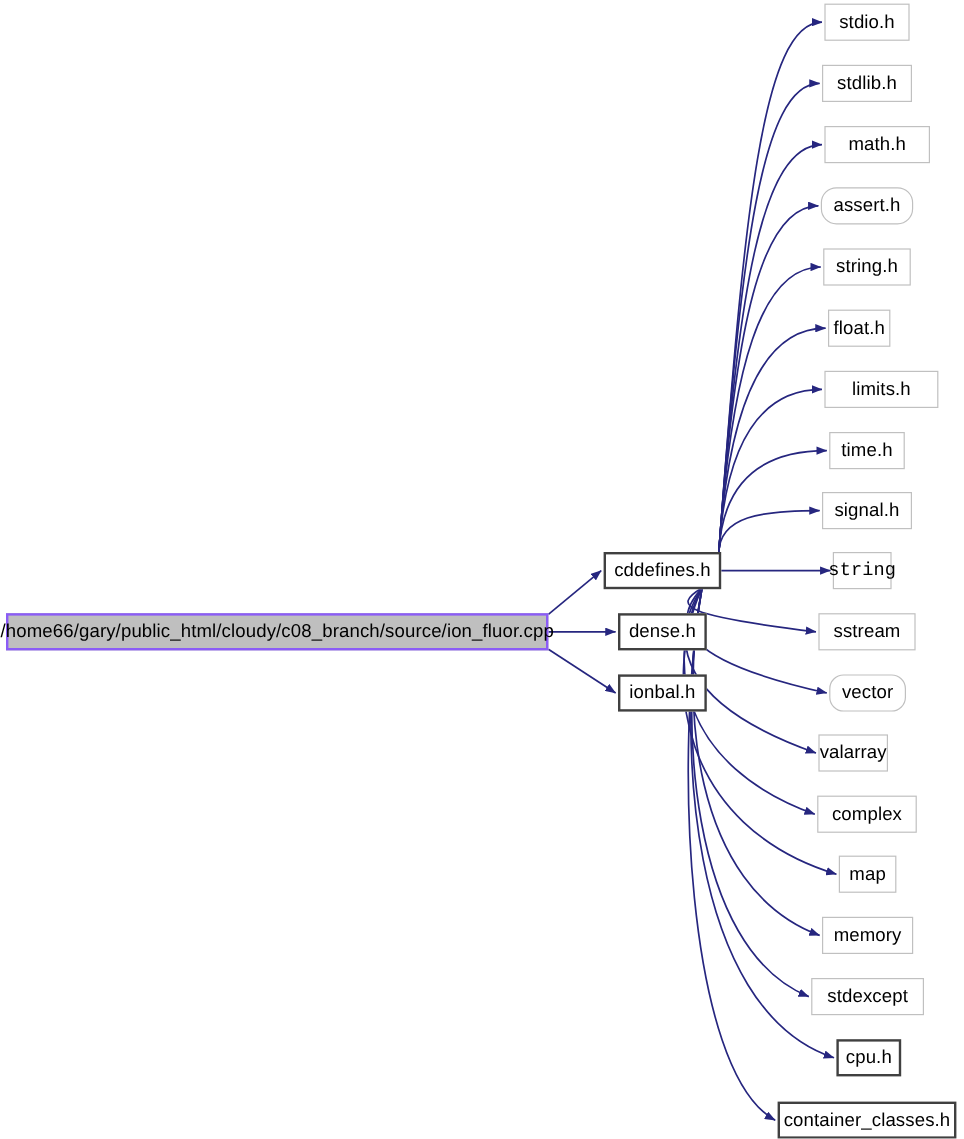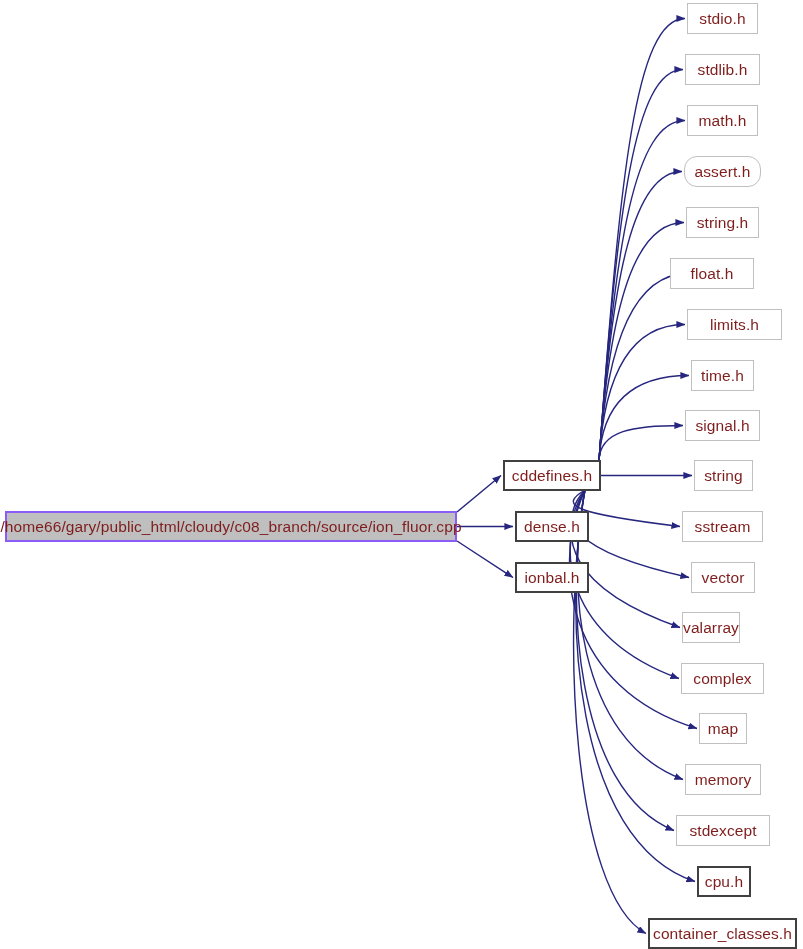--- a/index.html
+++ b/index.html
@@ -27,21 +27,21 @@
   }
   .node {
     position: absolute;
     box-sizing: border-box;
     display: flex;
     align-items: center;
     justify-content: center;
     height: 31px;
     font-size: 15.5px;
     line-height: 1;
-    color: #7f1d1d;
+    color: #000000;
     white-space: nowrap;
     background: #ffffff;
     border: 1px solid #c0c0c0;
     letter-spacing: 0.1px;
   }
   .node.local {
     border: 2px solid #404040;
   }
   .node.current {
     border: 2px solid #8b5cf6;
@@ -99,48 +99,48 @@
       </div>
       <div class="node local" style="left: 515px; top: 562px; width: 74px;">
         <span class="node-label">ionbal.h</span>
       </div>
       <div class="node system" style="left: 687px; top: 3px; width: 71px;">
         <span class="node-label">stdio.h</span>
       </div>
       <div class="node system" style="left: 685px; top: 54px; width: 75px;">
         <span class="node-label">stdlib.h</span>
       </div>
-      <div class="node system" style="left: 687px; top: 105px; width: 71px;">
+      <div class="node system" style="left: 687px; top: 105px; width: 88px;">
         <span class="node-label">math.h</span>
       </div>
       <div class="node system" style="left: 684px; top: 156px; width: 77px; border-radius: 13px;">
         <span class="node-label">assert.h</span>
       </div>
       <div class="node system" style="left: 686px; top: 207px; width: 73px;">
         <span class="node-label">string.h</span>
       </div>
-      <div class="node system" style="left: 670px; top: 258px; width: 84px;">
+      <div class="node system" style="left: 690px; top: 258px; width: 52px;">
         <span class="node-label">float.h</span>
       </div>
       <div class="node system" style="left: 687px; top: 309px; width: 95px;">
         <span class="node-label">limits.h</span>
       </div>
       <div class="node system" style="left: 691px; top: 360px; width: 63px;">
         <span class="node-label">time.h</span>
       </div>
       <div class="node system" style="left: 685px; top: 410px; width: 75px;">
         <span class="node-label">signal.h</span>
       </div>
-      <div class="node system" style="left: 694px; top: 460px; width: 59px;">
+      <div class="node system" style="left: 694px; top: 460px; width: 49px; font-family: Liberation Mono, monospace;">
         <span class="node-label">string</span>
       </div>
       <div class="node system" style="left: 682px; top: 511px; width: 81px;">
         <span class="node-label">sstream</span>
       </div>
-      <div class="node system" style="left: 691px; top: 562px; width: 64px;">
+      <div class="node system" style="left: 691px; top: 562px; width: 64px; border-radius: 12px;">
         <span class="node-label">vector</span>
       </div>
       <div class="node system" style="left: 682px; top: 612px; width: 58px;">
         <span class="node-label">valarray</span>
       </div>
       <div class="node system" style="left: 681px; top: 663px; width: 83px;">
         <span class="node-label">complex</span>
       </div>
       <div class="node system" style="left: 699px; top: 713px; width: 48px;">
         <span class="node-label">map</span>

